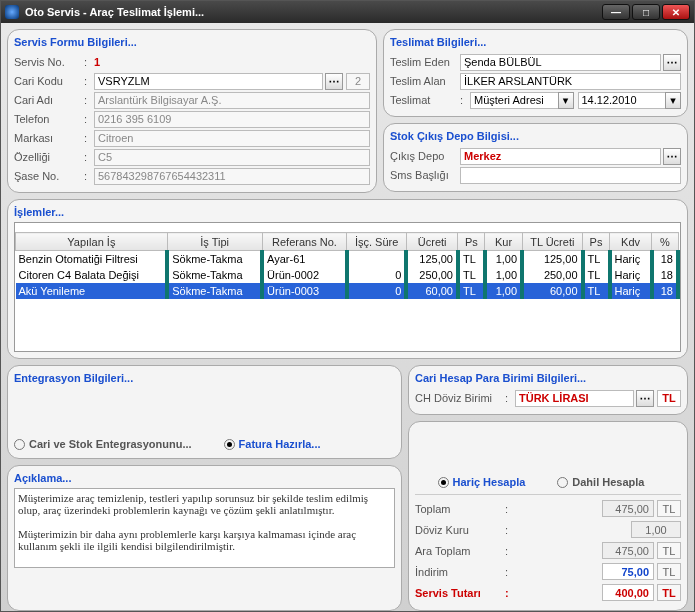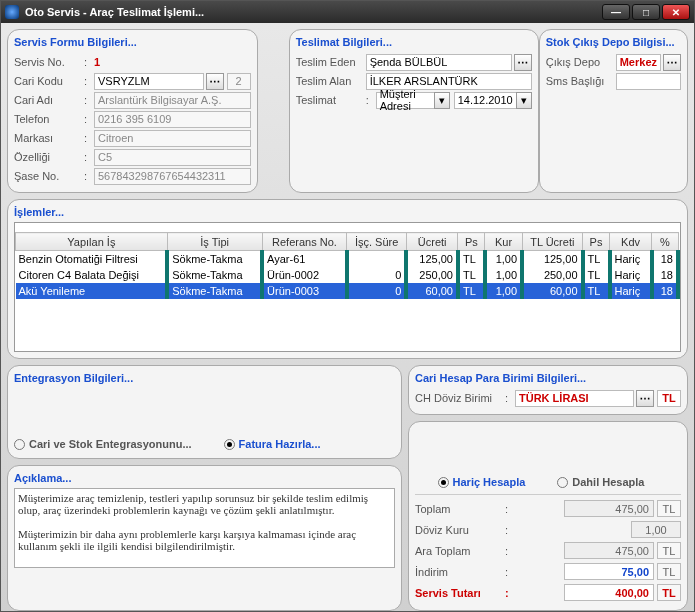--- a/index.html
+++ b/index.html
@@ -33,21 +33,21 @@
   .selrow td { background: #2863d8; color: #fff; }
   .num { text-align: right; }
   .row3 { display:flex; gap:6px; margin-top:6px; }
   .col3l { width: 395px; display:flex; flex-direction:column; gap:6px;}
   .col3r { flex:1; display:flex; flex-direction:column; gap:6px;}
   .radiolink { color:#1a4fcf; font-weight:bold; cursor:pointer; }
   .radiolink.off { color:#555; }
   textarea.note { width:100%; height:80px; border:1px solid #aaa; resize:none; background:#fff; padding:3px; font-family:Tahoma; font-size:11px; color:#333; }
   .totrow { display:flex; align-items:center; margin:2px 0; height:19px; }
   .totlab { width:90px; color:#555; }
-  .totval { width:90px; height:17px; border:1px solid #bbb; background:#eee; text-align:right; padding:0 4px; display:flex; align-items:center; justify-content:flex-end; color:#666;}
+  .totval { width:52px; height:17px; border:1px solid #bbb; background:#eee; text-align:right; padding:0 4px; display:flex; align-items:center; justify-content:flex-end; color:#666;}
   .curbox { width:24px; height:17px; border:1px solid #bbb; background:#f7f7f7; margin-left:3px; display:flex; align-items:center; justify-content:center; color:#666;}
   .totrow.final .totlab { color:#c00; font-weight:bold; }
   .totrow.final .totval { color:#c00; font-weight:bold; background:#fff;}
   .footer { display:flex; justify-content:space-between; align-items:center; padding:6px 4px 0 4px; }
   .btn { height:22px; border:1px solid #999; background:linear-gradient(#fff,#ddd); border-radius:3px; padding:0 10px; display:flex; align-items:center; gap:5px; cursor:pointer; }
   .ic-print::before{content:"🖨";}
   .ic-x{color:#d00;font-weight:bold;font-size:13px;}
   .ic-check{color:#06c;font-weight:bold;font-size:13px;}
   .radio { display:inline-flex; align-items:center; gap:4px; margin-right:14px; cursor:pointer;margin-top:48px;}
   .radio .dot{ width:11px;height:11px;border:1px solid #777;border-radius:50%; display:flex;align-items:center;justify-content:center;}
@@ -105,21 +105,21 @@
             <div class="colon">:</div>
           <div class="inp">C5</div>
         </div>
         <div class="frow">
           <div class="flab">Şase No.</div>
             <div class="colon">:</div>
           <div class="inp">567843298767654432311</div>
         </div>
       </div>
 
-      <div class="right" style="display:flex;flex-direction:row;margin-left:25px;">
+      <div class="right" style="display:flex;flex-direction:column;gap:6px;">
         <div class="panel">
           <div class="panel-title">Teslimat Bilgileri...</div>
           <div class="frow">
             <div class="flab2">Teslim Eden</div>
             <div class="inp white">Şenda BÜLBÜL</div>
             <div class="dots">⋯</div>
           </div>
           <div class="frow">
             <div class="flab2">Teslim Alan</div>
             <div class="inp white">İLKER ARSLANTÜRK</div>

